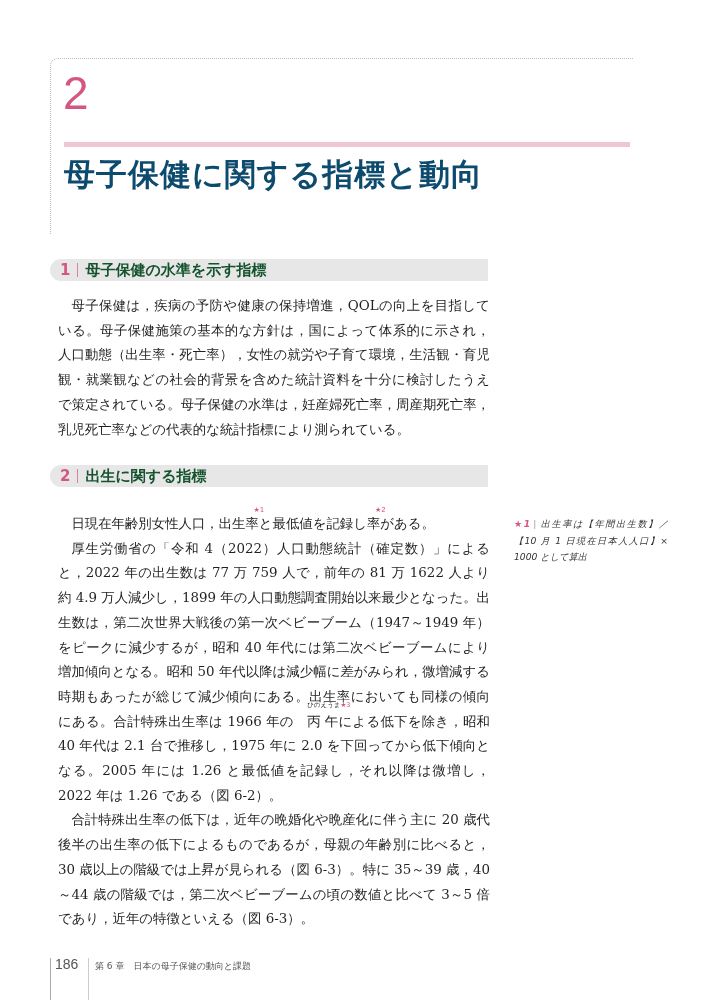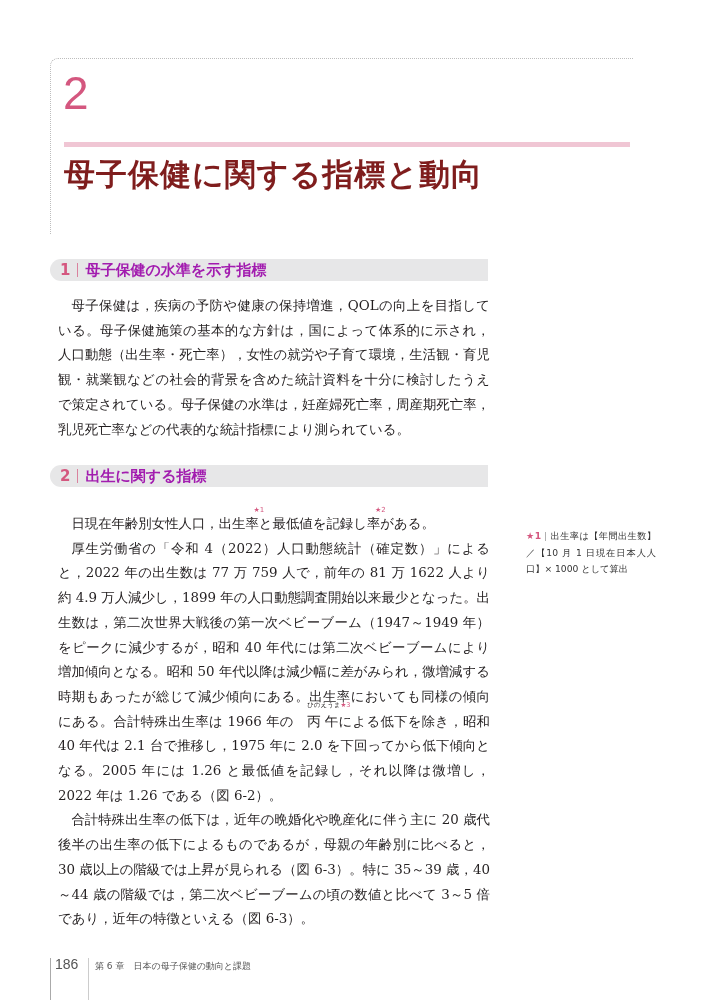--- a/index.html
+++ b/index.html
@@ -14,33 +14,33 @@
     }
     .chapter-num {
       position:absolute; left:63px; top:70px; font-family:"Liberation Sans","DejaVu Sans",sans-serif;
       font-size:46px; line-height:46px; color:#d4577f; font-weight:400;
     }
     .chapter-rule {
       position:absolute; left:64px; top:142px; width:566px; height:5px; background:#f0c6d4;
     }
     .chapter-title {
       position:absolute; left:64px; top:156px; font-family:"DejaVu Sans","Liberation Sans",sans-serif;
-      font-weight:bold; font-size:31px; line-height:36px; color:#7f1d1d; letter-spacing:1px;
+      font-weight:bold; font-size:31px; line-height:36px; color:#0c4a6e; letter-spacing:1px;
     }
     .section-bar {
       position:absolute; left:50px; width:438px; height:22px; background:#e7e7e8;
       border-radius:11px 0 0 11px; display:flex; align-items:center;
     }
     .section-num {
       font-family:"DejaVu Sans","Liberation Sans",sans-serif; font-weight:bold; color:#d4577f;
       font-size:15px; margin-left:10px;
     }
     .section-sep { width:1px; height:14px; background:#d4577f; margin:0 7px; opacity:0.7; }
     .section-title {
-      font-family:"DejaVu Sans","Liberation Sans",sans-serif; font-weight:bold; color:#a21caf; font-size:15px;
+      font-family:"DejaVu Sans","Liberation Sans",sans-serif; font-weight:bold; color:#14532d; font-size:15px;
     }
     .body-text {
       position:absolute; left:58px; width:432px; font-size:13.4px; line-height:24.7px;
       color:#231f20; text-align:justify;
     }
     .body-text p { margin:0; text-indent:1em; }
     .fn-ref { position:relative; }
     .fn-mark {
       position:absolute; top:-10px; left:50%; transform:translateX(-50%);
       font-size:7px; color:#d4577f; white-space:nowrap; line-height:8px; font-family:"DejaVu Sans",sans-serif;
@@ -48,21 +48,21 @@
     .ruby-wrap { position:relative; display:inline-block; }
     .ruby-text {
       position:absolute; top:-9px; left:0; width:100%; font-size:6.5px; line-height:8px;
       white-space:nowrap; text-align:right; color:#231f20; font-family:"DejaVu Sans",sans-serif;
     }
     .ruby-text .star { color:#d4577f; }
     .sidebar {
       position:absolute; left:510px; top:512px; width:162px; font-size:9.2px; line-height:16.6px;
       color:#333; font-family:"DejaVu Sans","Liberation Sans",sans-serif; text-align:justify;
     }
-    .sidebar .note { margin:16px; }
+    .sidebar .note { margin:4px;font-style:italic; }
     .sidebar .star { color:#d4577f; font-weight:bold; }
     .sidebar .bar { color:#999; margin:0 3px; }
     .footer-line {
       position:absolute; left:50px; top:958px; width:1px; height:42px; background:#aaa;
     }
     .footer-line2 {
       position:absolute; left:88px; top:958px; width:1px; height:42px; background:#ccc;
     }
     .page-num {
       position:absolute; left:55px; top:956px; font-family:"Liberation Sans","DejaVu Sans",sans-serif;

